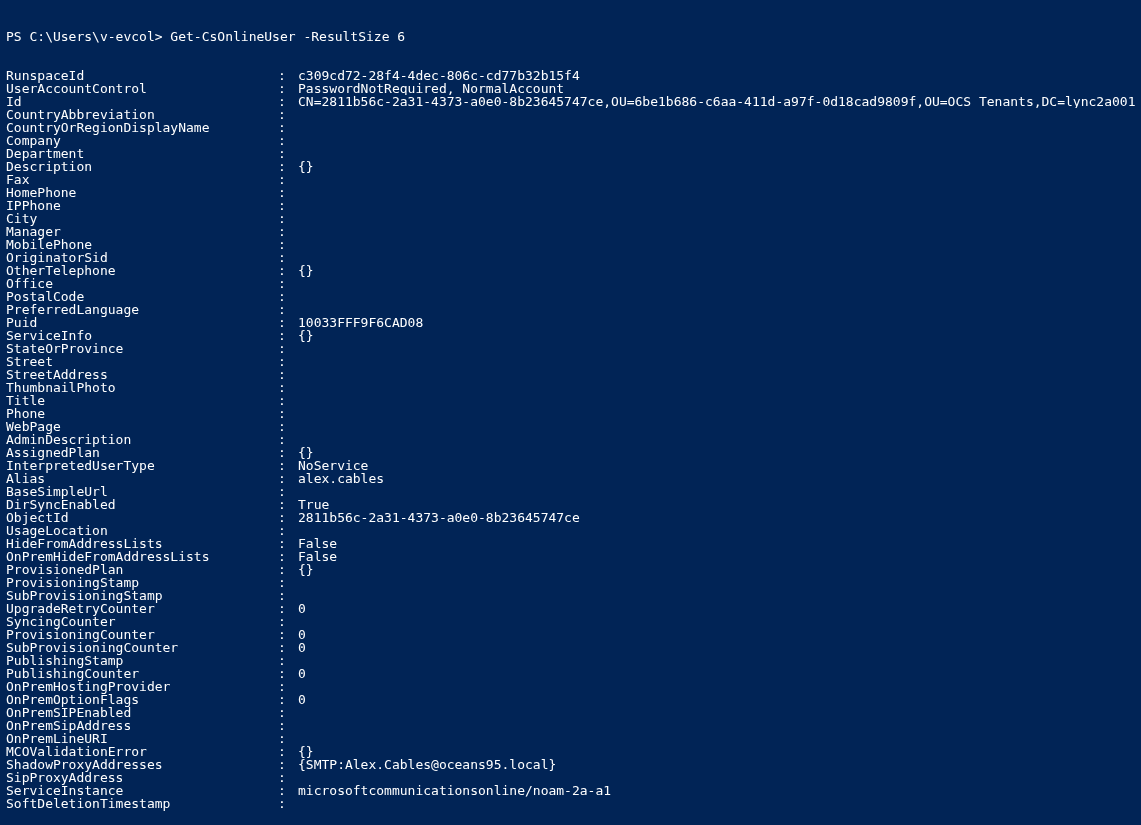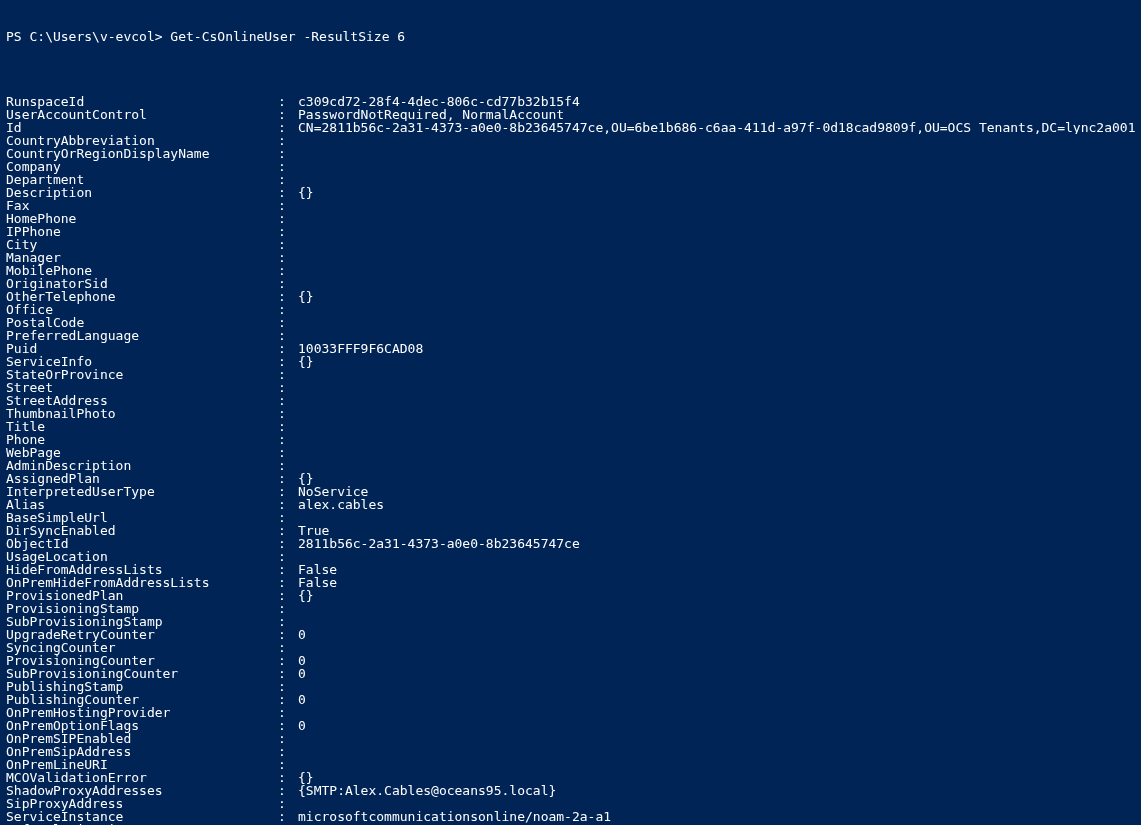--- a/index.html
+++ b/index.html
@@ -12,21 +12,20 @@
     line-height: 13px;
     width: 1141px;
     height: 825px;
     overflow: hidden;
   }
   .terminal {
     padding: 4px 6px;
     white-space: pre;
   }
   .prompt-line {
-    margin-bottom: 26px;
   }
   .row {
     display: flex;
   }
   .key {
     width: 272px;
     flex: 0 0 272px;
   }
   .sep {
     width: 20px;

